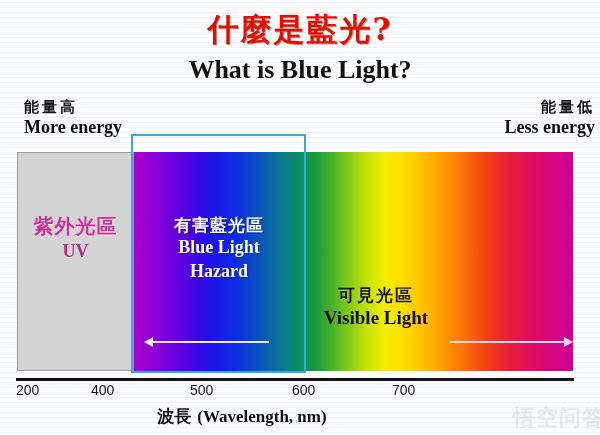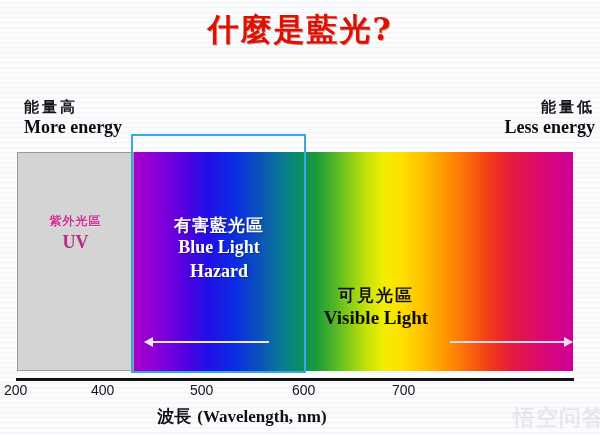--- a/index.html
+++ b/index.html
@@ -89,21 +89,21 @@
   #uv-label {
     position: absolute;
     left: 17px; top: 215px;
     width: 117px;
     text-align: center;
     line-height: 1.15;
   }
   #uv-label .uv-cn {
     display: block;
     font-family: "DejaVu Serif", "Liberation Serif", serif;
-    font-size: 12px;
+    font-size: 20px;
     font-weight: bold;
     color: #cc2f95;
     letter-spacing: 1px;
     text-shadow: 0 1px 0 rgba(255,255,255,0.55);
   }
   #uv-label .uv-en {
     display: block;
     font-family: "Liberation Serif", "DejaVu Serif", serif;
     font-size: 18px;
     font-weight: bold;
@@ -279,20 +279,21 @@
     user-select: none;
     margin-left: 20px;
   }
 </style>
 </head>
 <body>
 
 <div id="stage">
 
   <div id="title-cn">什麼是藍光?</div>
+  <div id="title-en">What is Blue Light?</div>
 
   <div class="energy-block" id="energy-high">
     <span class="energy-cn">能量高</span>
     <span class="energy-en">More energy</span>
   </div>
 
   <div class="energy-block" id="energy-low">
     <span class="energy-cn">能量低</span>
     <span class="energy-en">Less energy</span>
   </div>
@@ -324,21 +325,21 @@
     <div class="head"></div>
   </div>
 
   <div class="arrow" id="arrow-right">
     <div class="shaft"></div>
     <div class="head"></div>
   </div>
 
   <div id="axis-line"></div>
 
-  <div class="tick" style="left:4px;">200</div>
+  <div class="tick" style="left:16px;">200</div>
   <div class="tick" style="left:91px;">400</div>
   <div class="tick" style="left:190px;">500</div>
   <div class="tick" style="left:292px;">600</div>
   <div class="tick" style="left:392px;">700</div>
 
   <div id="axis-caption">
     <span>波長</span><span>&nbsp;</span><span class="cap-en">(Wavelength, nm)</span>
   </div>
 
   <div id="watermark">悟空问答</div>

